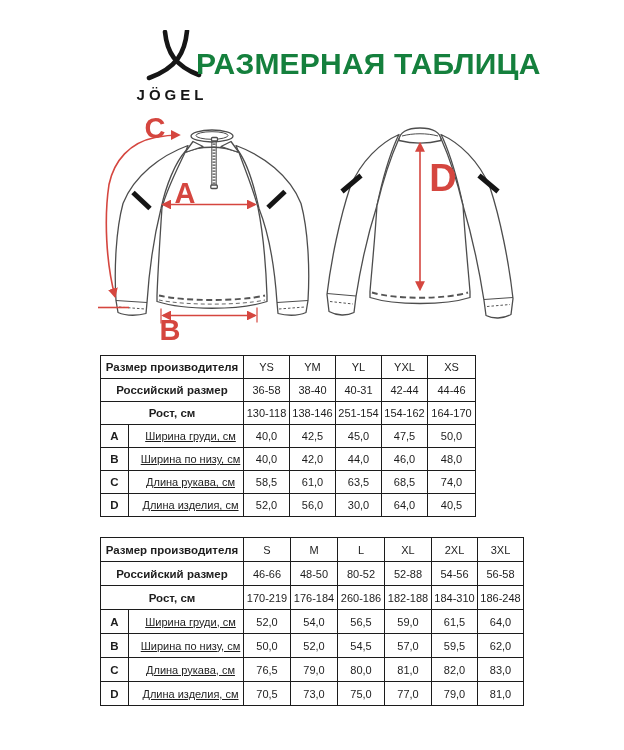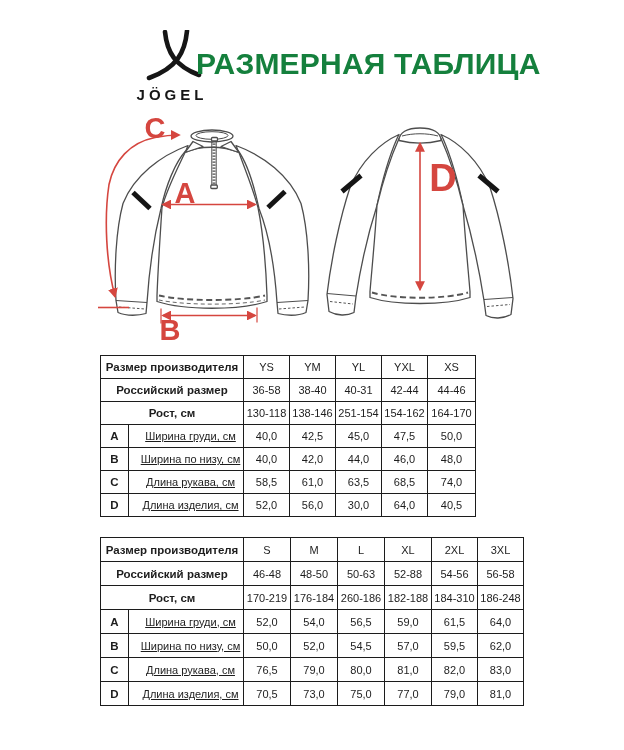--- a/index.html
+++ b/index.html
@@ -226,23 +226,23 @@
           <td class="merged-label" colspan="2">Размер производителя</td>
           <td class="value">S</td>
           <td class="value">M</td>
           <td class="value">L</td>
           <td class="value">XL</td>
           <td class="value">2XL</td>
           <td class="value">3XL</td>
         </tr>
         <tr>
           <td class="merged-label" colspan="2">Российский размер</td>
-          <td class="value">46-48</td>
+          <td class="value">46-66</td>
           <td class="value">48-50</td>
-          <td class="value">50-63</td>
+          <td class="value">80-52</td>
           <td class="value">52-88</td>
           <td class="value">54-56</td>
           <td class="value">56-58</td>
         </tr>
         <tr>
           <td class="merged-label" colspan="2">Рост, см</td>
           <td class="value">170-219</td>
           <td class="value">176-184</td>
           <td class="value">260-186</td>
           <td class="value">182-188</td>

